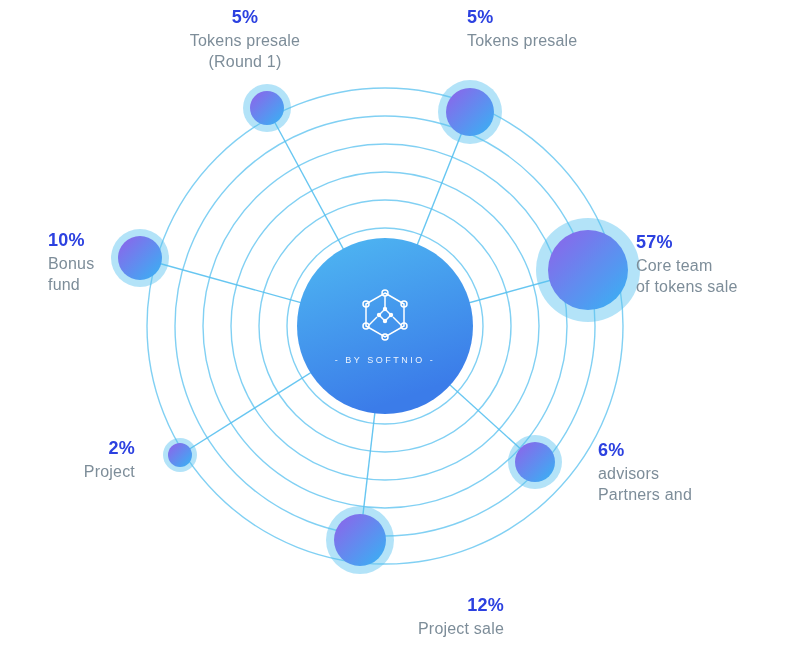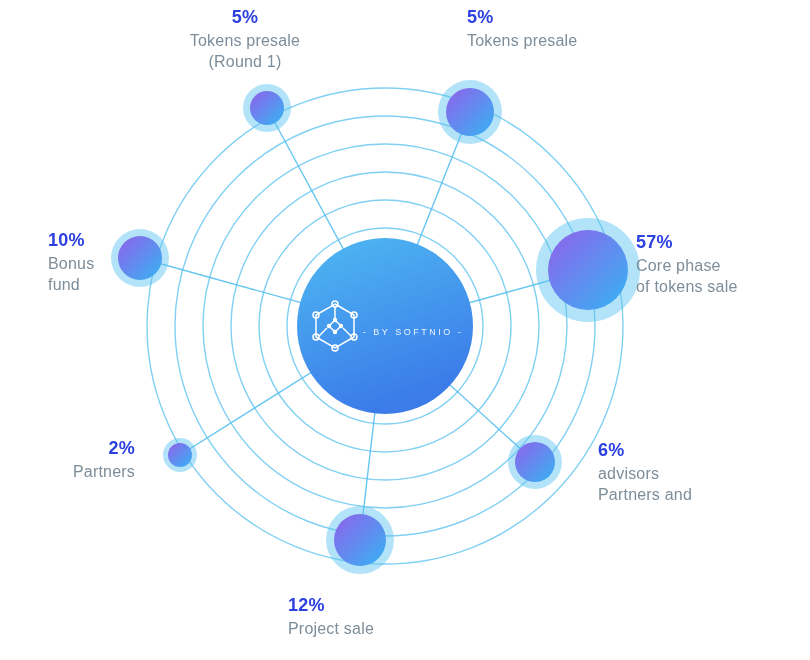--- a/index.html
+++ b/index.html
@@ -16,21 +16,21 @@
     font-size:16px;line-height:21px;letter-spacing:.2px;
   }
   .label .pct{
     display:block;
     color:var(--percent-color,#2c41e0);
     font-weight:bold;font-size:18px;line-height:22px;margin-bottom:2px;
   }
   .label .line{display:block;}
   .center-overlay{
     position:absolute;left:297px;top:238px;width:176px;height:176px;
-    display:flex;flex-direction:row;align-items:center;justify-content:center;
+    display:flex;flex-direction:column;align-items:center;justify-content:center;
     color:#fff;pointer-events:none;
   }
   .brand-text{
     font-size:9px;letter-spacing:2.5px;margin-top:12px;
     color:rgba(255,255,255,.9);white-space:nowrap;
   }
 </style>
 </head>
 <body>
 
@@ -139,33 +139,33 @@
   </div>
 
   <div class="label" style="left:48px;top:229px;width:120px">
     <span class="pct">10%</span>
     <span class="line">Bonus</span>
     <span class="line">fund</span>
   </div>
 
   <div class="label" style="left:636px;top:231px;width:145px">
     <span class="pct">57%</span>
-    <span class="line">Core phase</span>
+    <span class="line">Core team</span>
     <span class="line">of tokens sale</span>
   </div>
 
   <div class="label" style="left:35px;top:437px;width:100px;text-align:right">
     <span class="pct">2%</span>
-    <span class="line">Partners</span>
+    <span class="line">Project</span>
   </div>
 
   <div class="label" style="left:598px;top:439px;width:140px">
     <span class="pct">6%</span>
     <span class="line">advisors</span>
     <span class="line">Partners and</span>
   </div>
 
-  <div class="label" style="left:288px;top:594px;width:200px;text-align:left">
+  <div class="label" style="left:304px;top:594px;width:200px;text-align:right">
     <span class="pct">12%</span>
     <span class="line">Project sale</span>
   </div>
 
 </div>
 
 </body></html>

